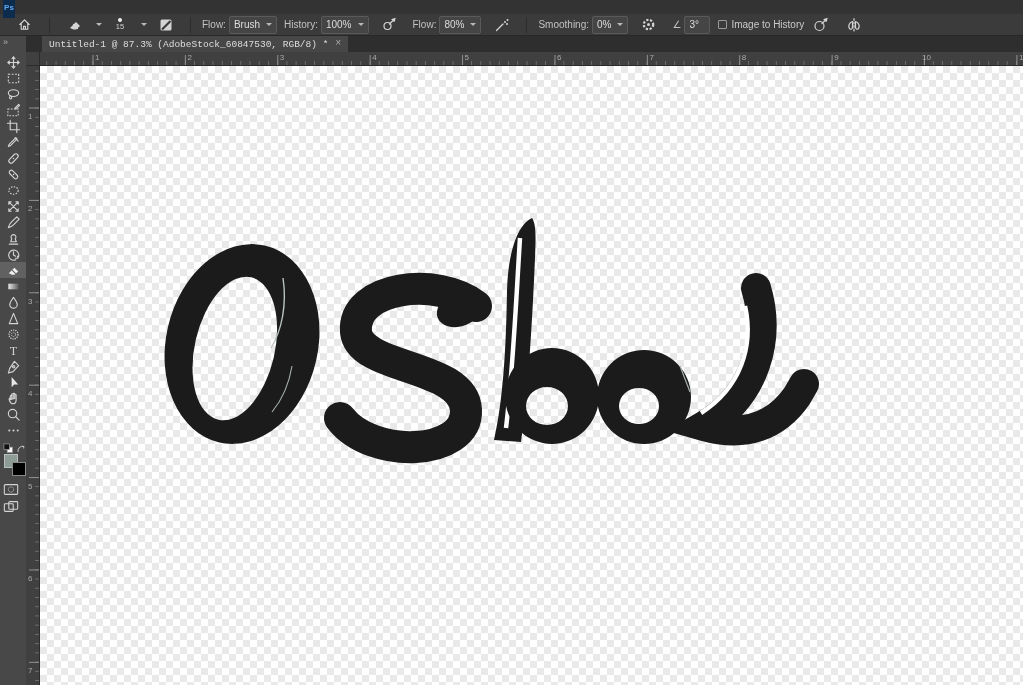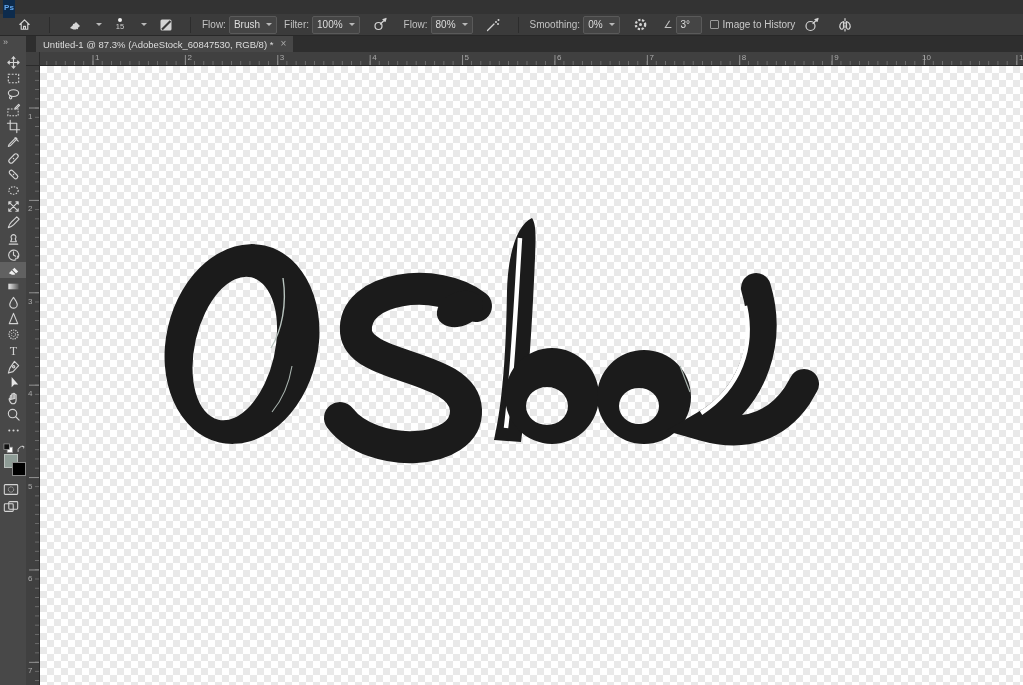--- a/index.html
+++ b/index.html
@@ -44,22 +44,22 @@
   .color-controls { margin-top:2px; padding-left:3px; }
   .mini-colors { display:flex; align-items:flex-start; height:12px; }
   .swatches { position:relative; width:24px; height:24px; margin:2px 0 4px 1px; }
   .fg-swatch { position:absolute; left:0; top:0; width:14px; height:14px; border:1px solid #b9bfbc; }
   .bg-swatch { position:absolute; left:8px; top:8px; width:14px; height:14px; border:1px solid #8a8a8a; background:#000; }
   .mode-btn { width:20px; height:14px; display:flex; align-items:center; margin:3px 0; }
 
   
   .tabbar { position:absolute; left:26px; top:36px; width:997px; height:16px;
     background:#2e2e2e; display:flex; z-index:25; }
-  .doc-tab { margin-left:10px; height:16px; background:#474747; display:flex; align-items:center;
-    padding:0 7px; color:#dedede; font-size:9.5px; white-space:nowrap; }
+  .doc-tab { margin-left:16px; height:16px; background:#474747; display:flex; align-items:center;
+    padding:0 7px; color:#dedede; font-size:9.5px; white-space:nowrap;font-family:Liberation Mono, monospace; }
   .tab-close { color:#a9a9a9; font-size:10px; margin-left:7px; line-height:1; }
 
   
   .ruler-corner { position:absolute; left:26px; top:52px; width:14px; height:14px;
     background:#404040; border-right:1px solid #2b2b2b; border-bottom:1px solid #2b2b2b; z-index:24; }
   .hruler { position:absolute; left:40px; top:52px; width:983px; height:14px; background:#404040;
     border-bottom:1px solid #2b2b2b; z-index:24; overflow:hidden;
     background-image:
       linear-gradient(90deg,#909090 0 1px, transparent 1px),
       linear-gradient(90deg,#6d6d6d 0 1px, transparent 1px);
@@ -120,21 +120,21 @@
       </svg>
   </span>
   <span class="ob-sep"></span>
 
   <span class="ob-label">Flow:</span>
   <span class="field">
     <span>Brush</span>
     <span class="caret"></span>
   </span>
 
-  <span class="ob-label">Filter:</span>
+  <span class="ob-label">History:</span>
   <span class="field">
     <span>100%</span>
     <span class="caret"></span>
   </span>
   <span class="ob-icon">
     <svg width="16" height="16" viewBox="0 0 16 16">
         <circle class="ln" cx="6.5" cy="9" r="3.5"></circle>
         <path class="ln" d="M8.5 7L14 1.5M14 1.5l-1 3M14 1.5l-3 1"></path>
       </svg>
   </span>

